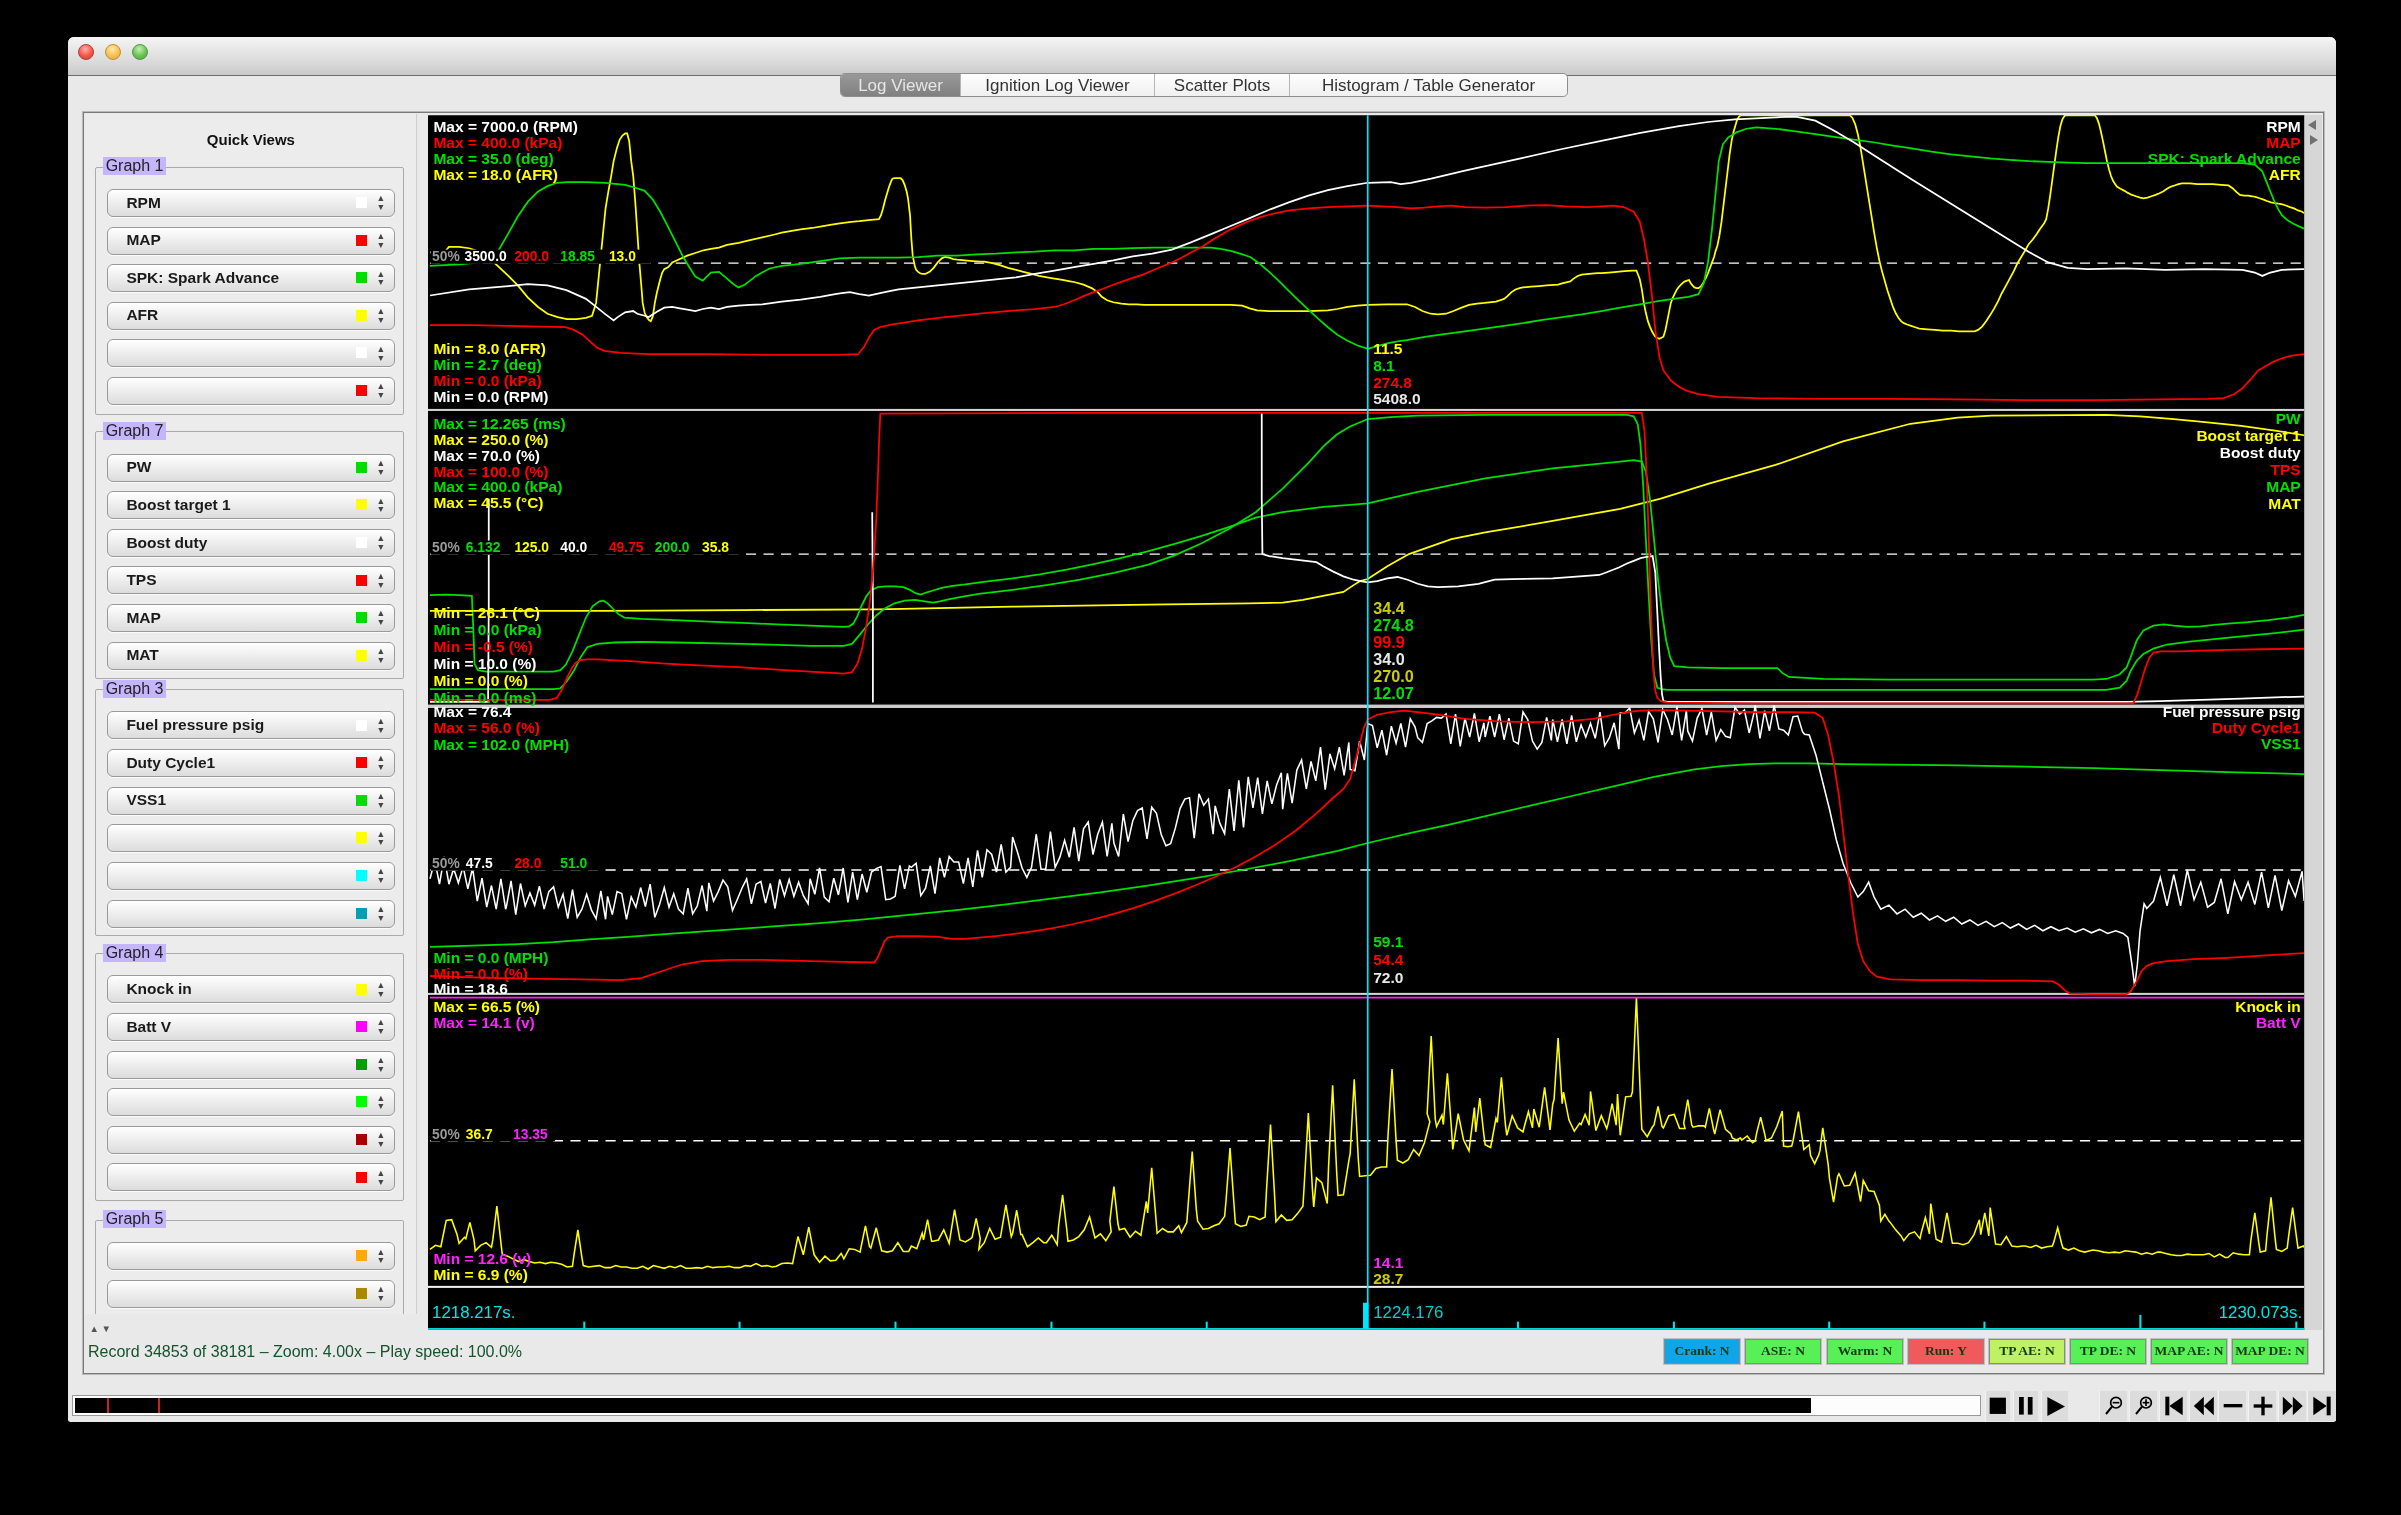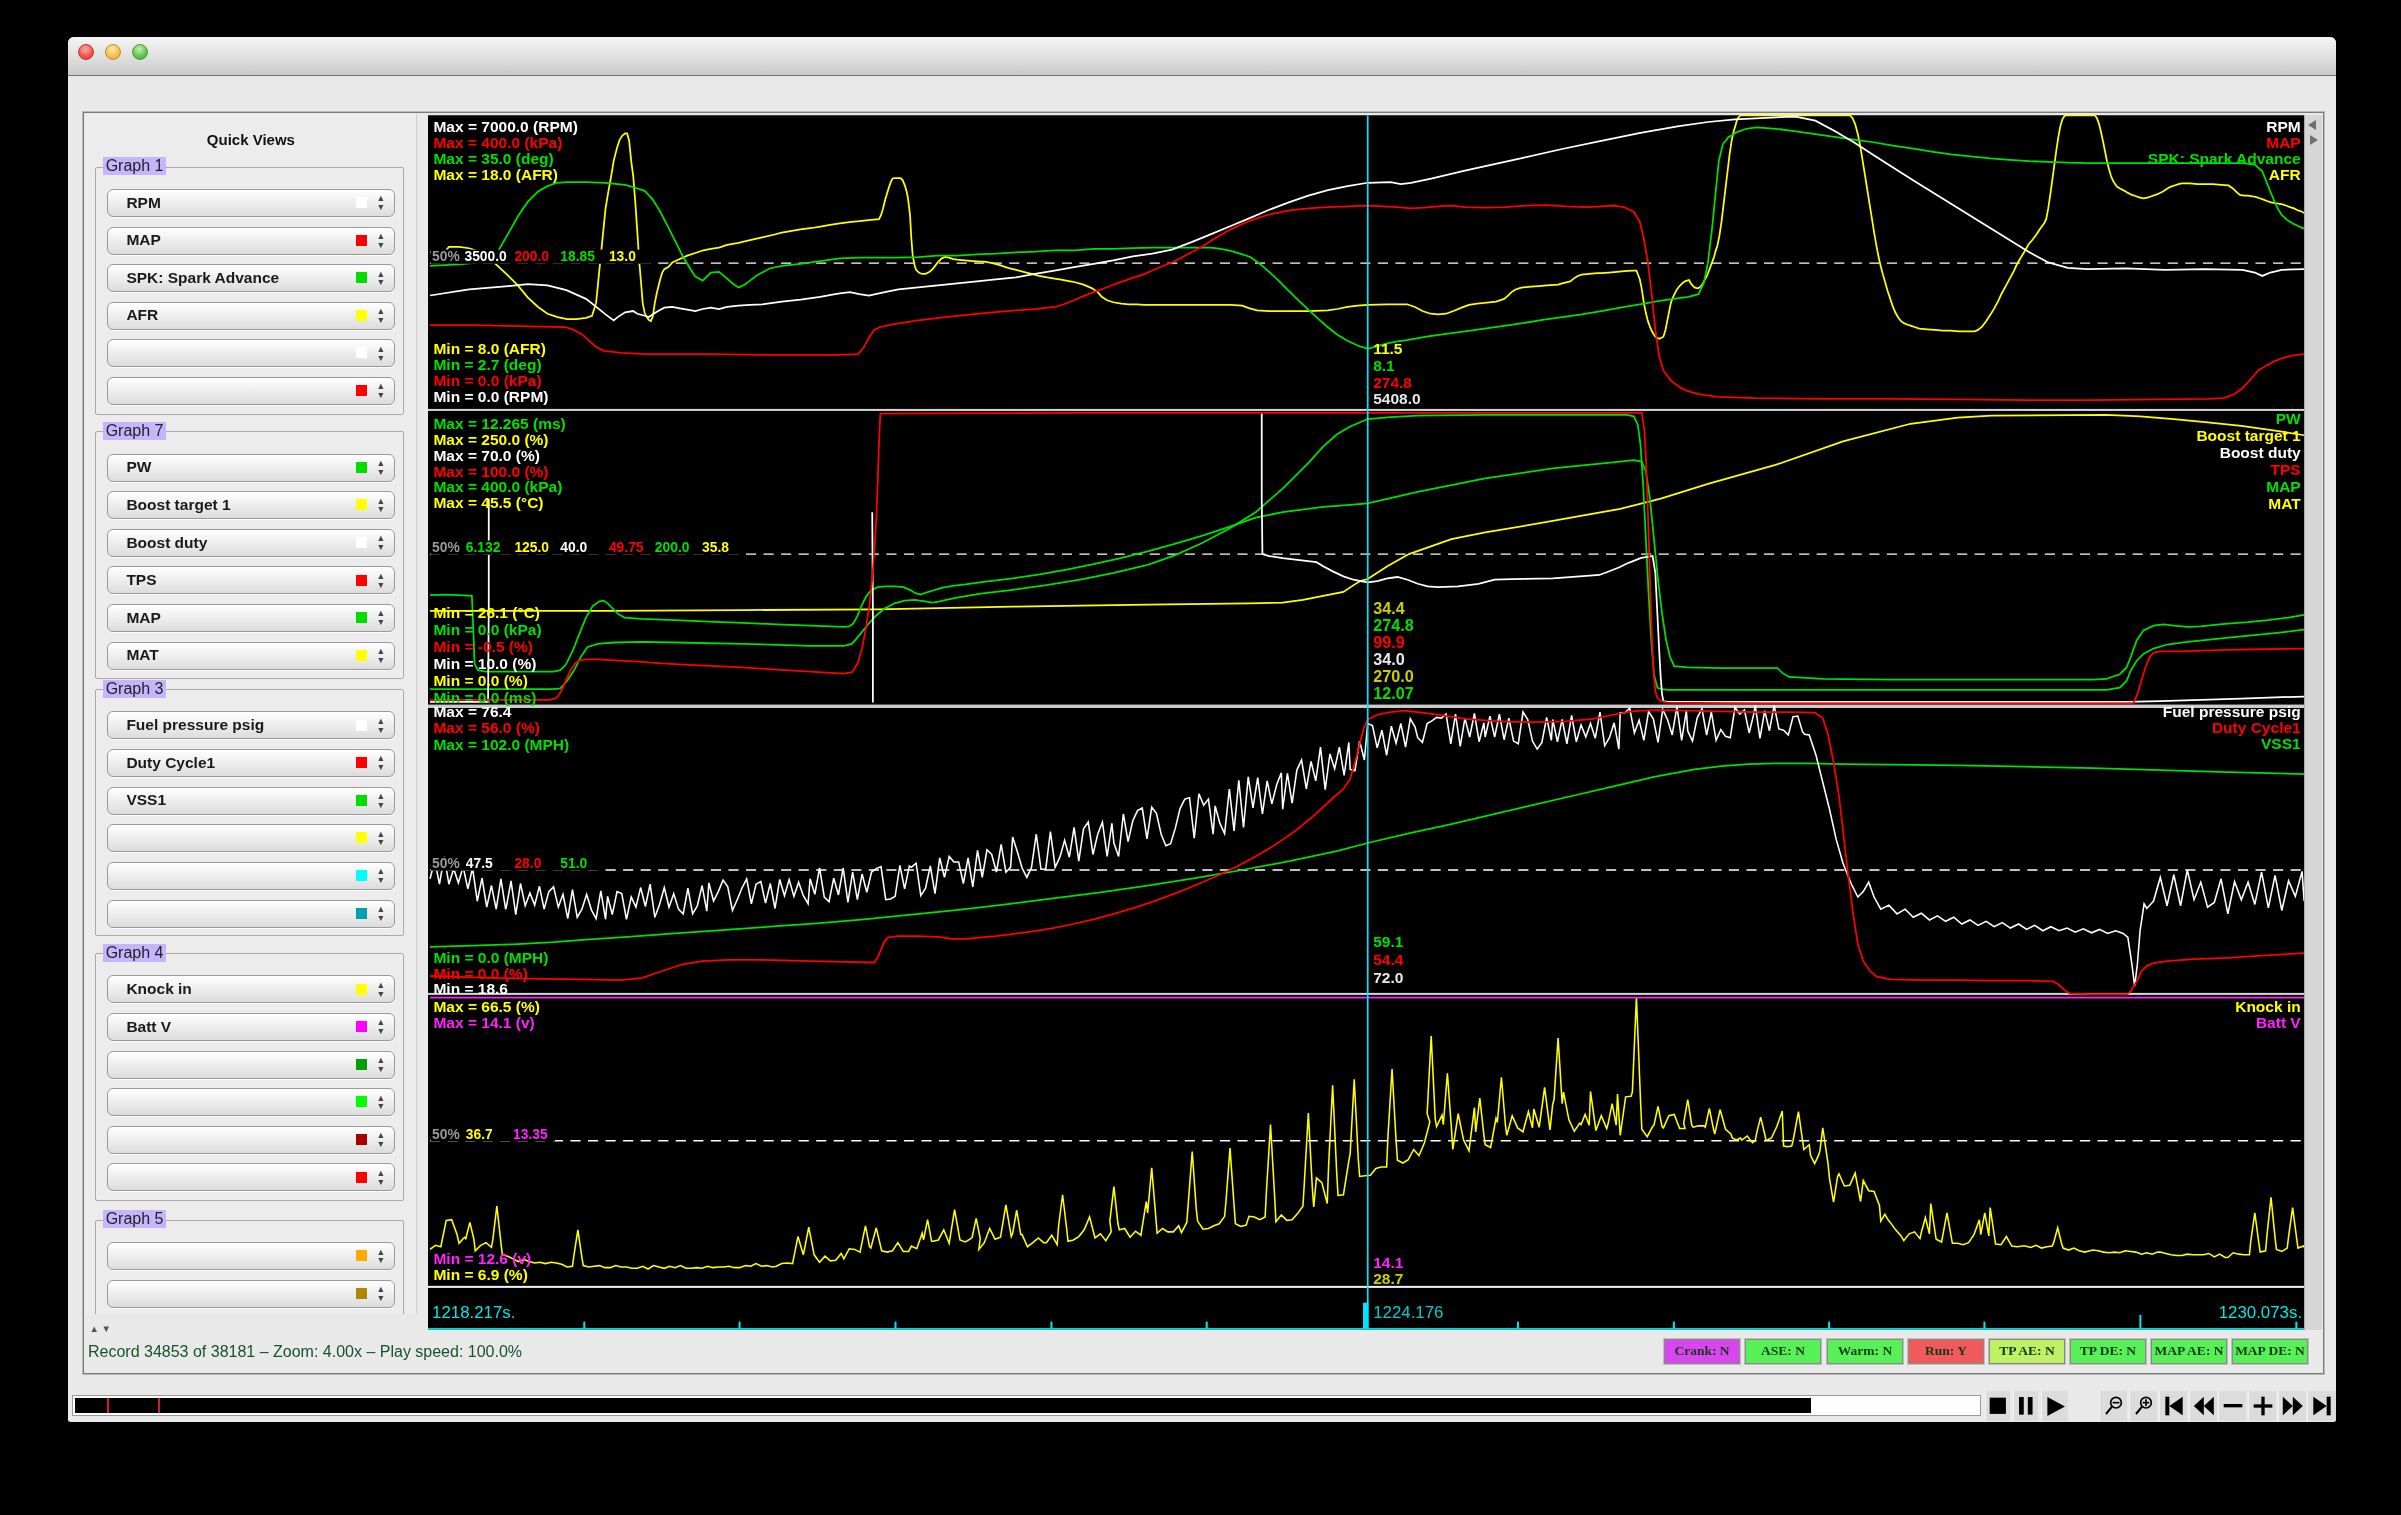--- a/index.html
+++ b/index.html
@@ -39,20 +39,26 @@
 #pfill { position:absolute; left:2px; top:1.7px; width:1736px; height:15.5px; background:#000; }
 .rtick { position:absolute; top:1.7px; width:2px; height:15.5px; background:#cc2222; }
 .pb { position:absolute; top:1354px; height:30px; background:#dcdcdc; border-left:1.4px solid #f2f2f2; display:flex; align-items:center; justify-content:center; }
 </style></head>
 <body>
 <div id="win">
   <div id="titlebar">
     <div class="tl" style="left:10px;background:radial-gradient(circle at 45% 30%, #ffb0aa, #f25648 55%, #d63b31); border:0.7px solid #b53a32;"></div>
     <div class="tl" style="left:37px;background:radial-gradient(circle at 45% 30%, #ffe9a8, #f6bf50 55%, #e0a33a); border:0.7px solid #c08e36;"></div>
     <div class="tl" style="left:64px;background:radial-gradient(circle at 45% 30%, #c8f0b0, #68c353 55%, #4da63e); border:0.7px solid #4f9a40;"></div>
+  </div>
+  <div id="tabs">
+    <div class="tab sel" style="width:120px">Log Viewer</div>
+    <div class="tab" style="width:194px">Ignition Log Viewer</div>
+    <div class="tab" style="width:135px">Scatter Plots</div>
+    <div class="tab" style="width:277px;border-right:none">Histogram / Table Generator</div>
   </div>
   <div id="content">
     <div id="lp">
 <div class="qv">Quick Views</div>
 <div class="fs" style="top:53px;height:248px"></div>
         <div class="fst" style="top:43px">Graph 1</div>
 <div class="combo" style="left:22px;top:75px"></div>
         <div class="cl" style="left:41px;top:80px">RPM</div>
         <div class="sw" style="left:271px;top:83px;background:#ffffff"></div>
         <div class="spin" style="left:291px;top:80px">▲</div>
@@ -308,21 +314,21 @@
 <rect x="2938" y="1959" width="3" height="10" fill="#00e5e5"></rect>
 <rect x="3169" y="1949" width="3" height="20" fill="#00e5e5"></rect>
 <rect x="3400" y="1959" width="3" height="10" fill="#00e5e5"></rect>
     </svg>
     <div id="rsb">
         <div class="a1"></div>
         <div class="a2"></div>
       </div>
     <div id="mini">▲▼</div>
     <div id="record">Record 34853 of 38181 – Zoom: 4.00x – Play speed: 100.0%</div>
-<div class="ib" style="left:1580px;background:#d946ef">Crank: N</div>
+<div class="ib" style="left:1580px;background:#0ea5e9">Crank: N</div>
 <div class="ib" style="left:1661px;background:#57f057">ASE: N</div>
 <div class="ib" style="left:1743px;background:#57f057">Warm: N</div>
 <div class="ib" style="left:1824px;background:#f05a5a">Run: Y</div>
 <div class="ib" style="left:1905px;background:#bef264">TP AE: N</div>
 <div class="ib" style="left:1986px;background:#57f057">TP DE: N</div>
 <div class="ib" style="left:2067px;background:#57f057">MAP AE: N</div>
 <div class="ib" style="left:2148px;background:#57f057">MAP DE: N</div>
   </div>
   <div id="ptrack">
       <div id="pfill"></div>

